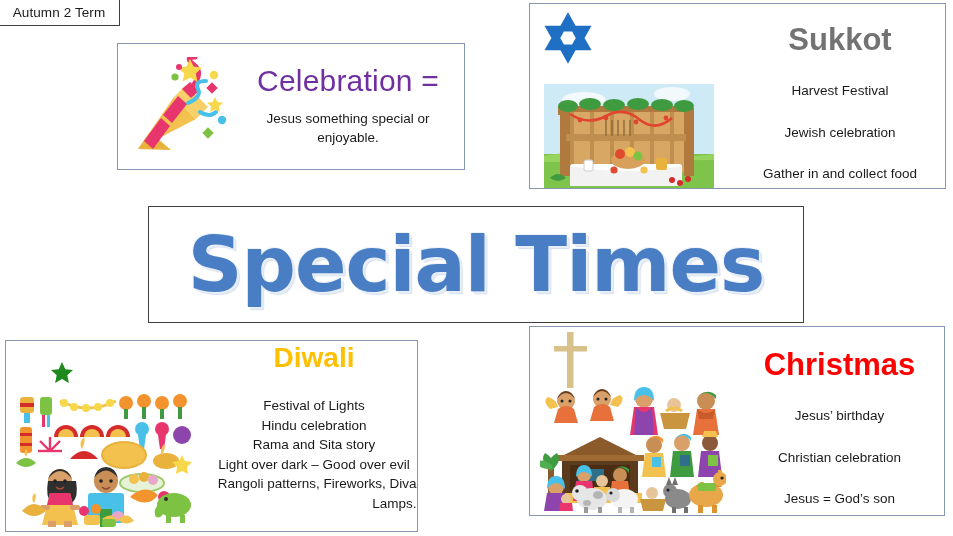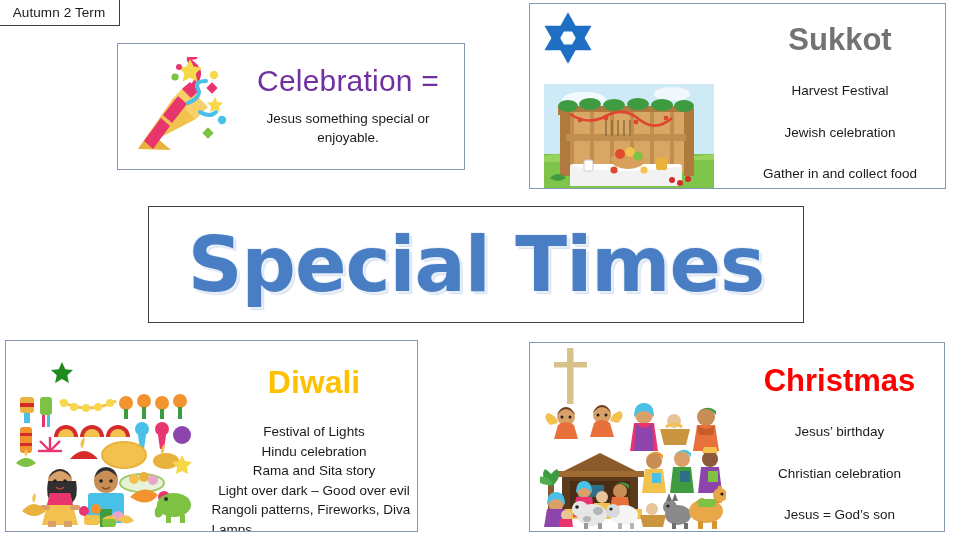--- a/index.html
+++ b/index.html
@@ -28,21 +28,21 @@
   .card{
     position:absolute;
     background:#ffffff;
     border:1.4px solid #8496b0;
     box-sizing:border-box;
     overflow:hidden;
   }
   .card-celebration{left:117px;top:43px;width:348px;height:127px;}
   .card-sukkot{left:529px;top:3px;width:417px;height:186px;}
   .card-diwali{left:5px;top:340px;width:413px;height:192px;}
-  .card-christmas{left:529px;top:342px;width:416px;height:190px;}
+  .card-christmas{left:529px;top:326px;width:416px;height:190px;}
 
   
   .title-box{
     position:absolute;left:148px;top:206px;width:656px;height:117px;
     border:1.6px solid #3f3f3f;
     background:#ffffff;
     box-sizing:border-box;
     display:flex;align-items:center;justify-content:center;
   }
   .title-text{
@@ -69,27 +69,27 @@
 
   .split{display:flex;height:100%;}
   .split .art{position:relative;flex:0 0 205px;}
   .split .body{flex:1;display:flex;flex-direction:column;align-items:center;box-sizing:border-box;}
 
   .faith-icon{position:absolute;left:10px;top:6px;}
   .pic{position:absolute;}
 
   .card-title{font-weight:700;line-height:1;}
   .t-sukkot{font-size:31px;color:#737373;margin-top:20px;}
-  .t-diwali{font-size:32px;color:#ffc000;margin-top:25px;}
+  .t-diwali{font-size:28px;color:#ffc000;margin-top:3px;}
   .t-christmas{font-size:31px;color:#ff0000;margin-top:22px;}
 
   .lines{display:flex;flex-direction:column;align-items:center;width:100%;}
   .lines.spaced{gap:22px;margin-top:26px;}
   .lines.tight{gap:0;margin-top:24px;}
-  .lines .ln{font-size:13.5px;text-align:left;line-height:1.45;max-width:205px;}
+  .lines .ln{font-size:13.5px;text-align:right;line-height:1.45;max-width:205px;}
   .lines.spaced .ln{max-width:100%;}
 
   svg{display:block;}
 </style>
 </head>
 <body>
 
 <div class="stage">
 
   <div class="term-tag">

